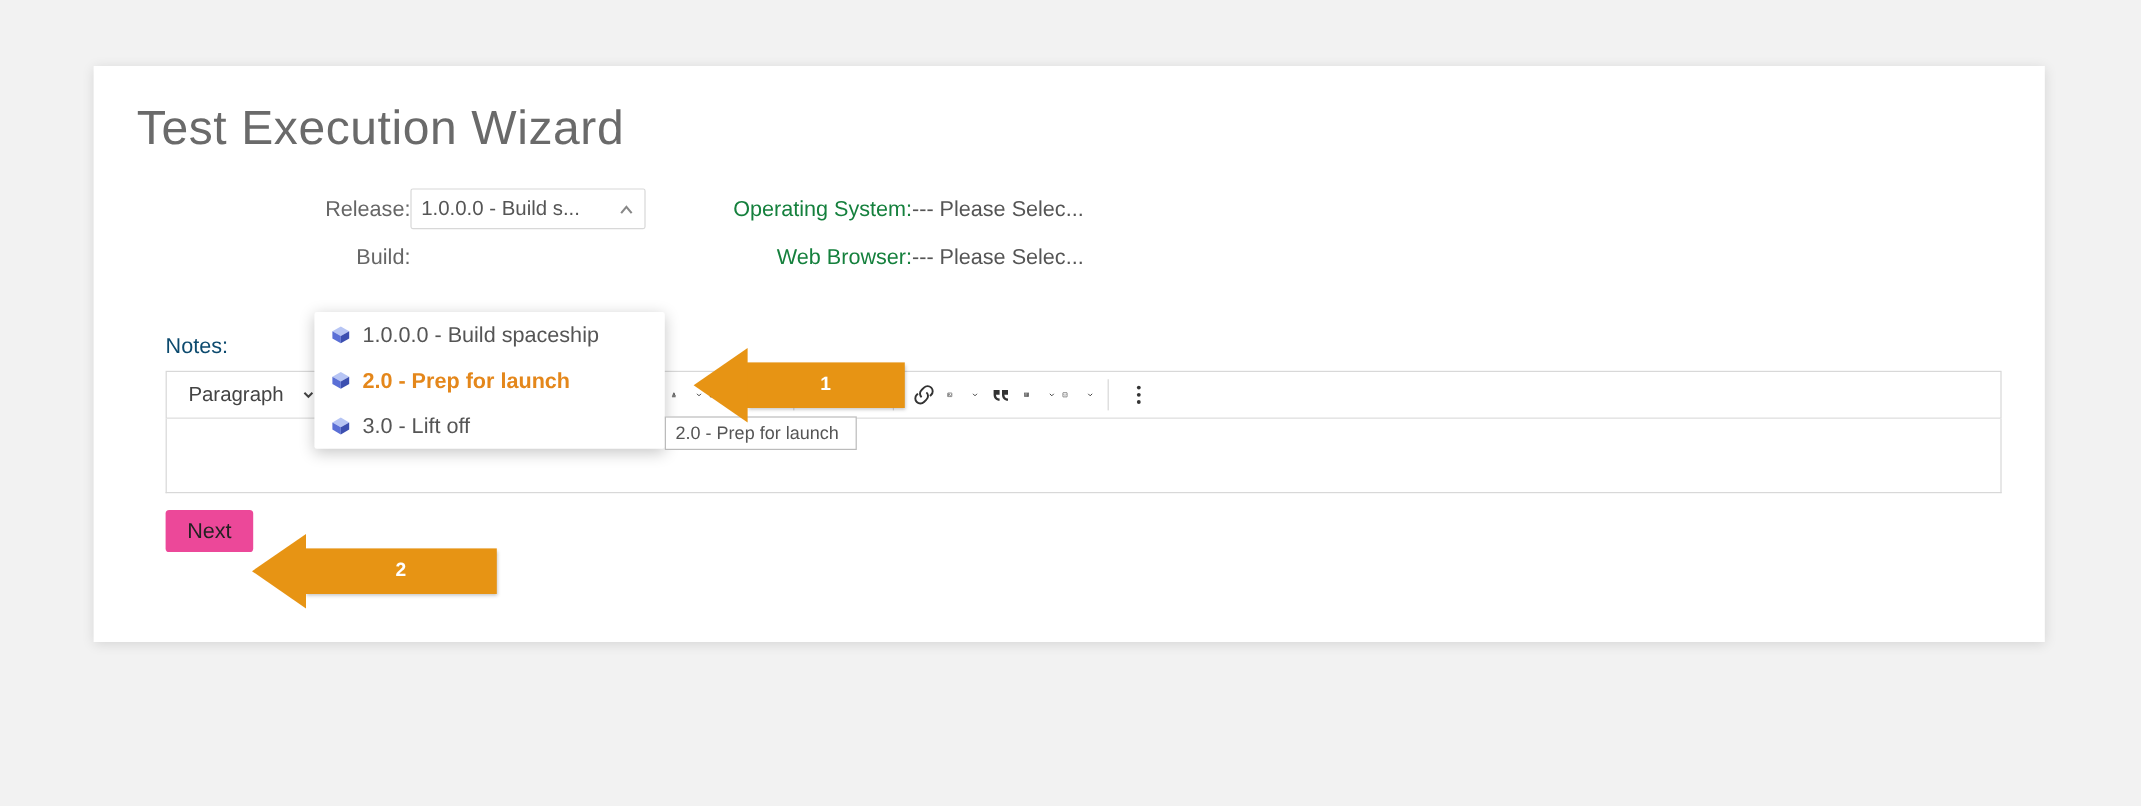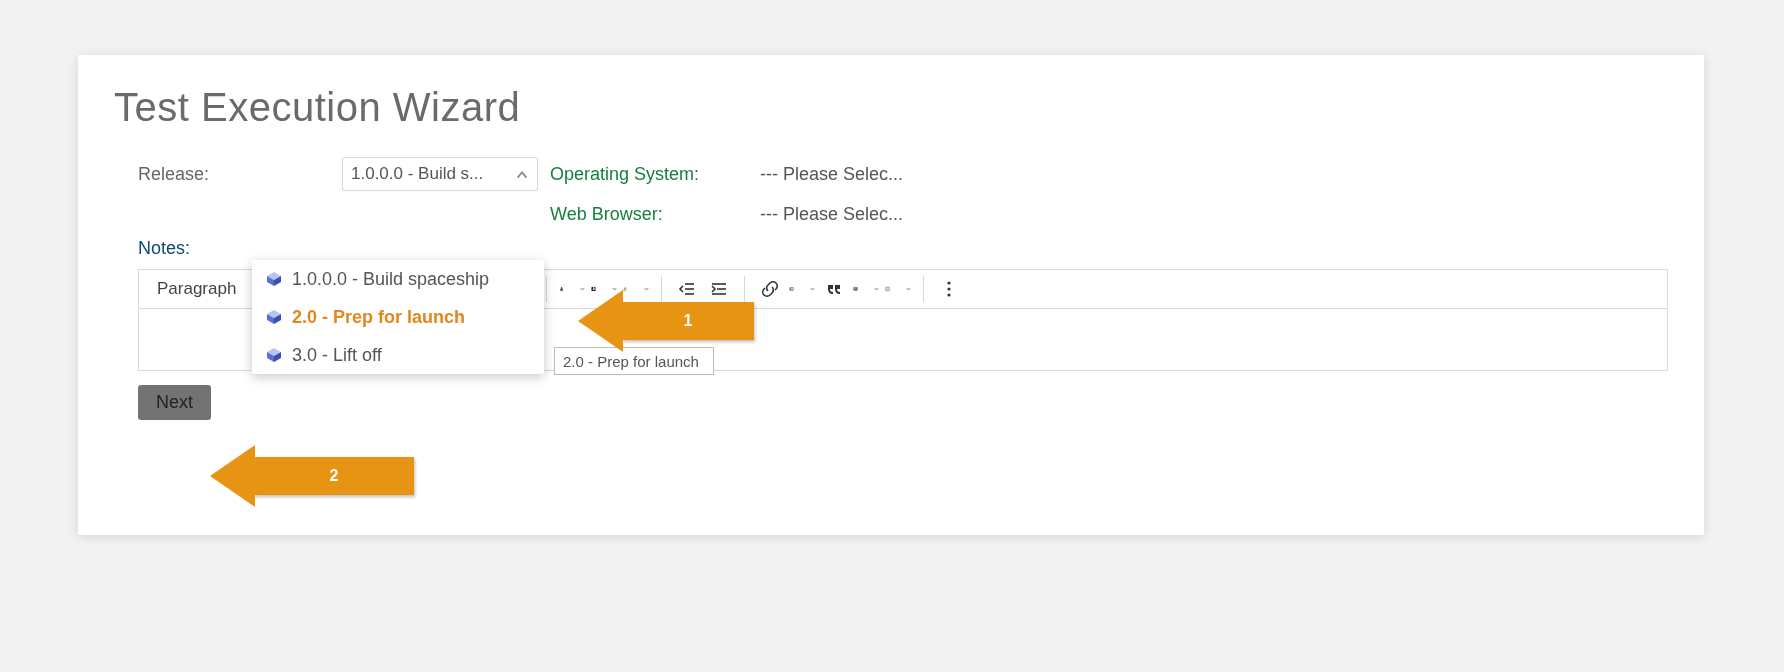--- a/index.html
+++ b/index.html
@@ -26,21 +26,21 @@
     color: #6a6a6a;
     margin: 0 0 24px 0;
     letter-spacing: .5px;
   }
   .intro { font-size: 18px; line-height: 1.6; color:#666; margin:0 0 6px 0;}
   .fields {
     position: relative;
     margin-top: 24px;
     padding-left: 24px;
   }
-  .row { display: flex; height: 40px; align-items: center; }
+  .row { display: flex; height: 40px; align-items: center; text-align: right; }
   .lbl { width: 204px; color:#666; font-size:18px;}
   .sel {
     width: 196px; height: 34px;
     border:1px solid #d8d8d8; border-radius:2px;
     display:flex; align-items:center; justify-content:space-between;
     padding:0 8px; font-size:17px; color:#555; background:#fff;
   }
   .sel .txt { white-space:nowrap; overflow:hidden; text-overflow:ellipsis;}
   .chev { width:14px; height:14px; }
   .chev svg{width:14px;height:14px;stroke:#888;stroke-width:2;fill:none;}
@@ -68,33 +68,33 @@
   .highlight-ico .bar{fill:#fadb14;stroke:none;}
   .textA-ico .bg{fill:#111;stroke:none;}
   .textA-ico .A{fill:#fff;stroke:none;font: bold 14px Arial;}
   .more-dots svg circle{fill:#333;stroke:none;}
   .editor-body {
     border:1px solid #d8d8d8; border-top:none;
     height: 62px; background:#fff;
   }
   .btnrow{ margin-top:14px; display:flex; gap:8px;}
   .btn-next{
-    background:#737373; color:#222; border:none;
+    background:#ec4899; color:#222; border:none;
     border-radius:3px; padding:6px 18px; font-size:18px;
     font-weight:500;
   }
   .btn-cancel{
     background:#fff; color:#444; border:1px solid #ccc;
     border-radius:3px; padding:6px 18px; font-size:18px;
   }
 
   
   .dropdown {
     position:absolute;
-    left: 252px; top: 260px;
+    left: 262px; top: 260px;
     width: 292px;
     background:#fff;
     border-radius:2px;
     box-shadow: 0 3px 12px rgba(0,0,0,0.22);
     z-index: 30;
   }
   .dd-item{
     display:flex; align-items:center; gap:10px;
     height:38px; padding:0 14px; font-size:18px; color:#555;
   }
@@ -151,20 +151,23 @@
       <div class="sel">
         <span class="txt">1.0.0.0 - Build s...</span>
         <span class="chev">
           <svg viewBox="0 0 16 16">
               <polyline points="3,11 8,5 13,11"></polyline>
             </svg>
         </span>
       </div>
     </div>
 
+    <div class="row">
+      <div class="lbl">Build:</div>
+    </div>
 
     <div class="col2">
       <div class="row">
         <div class="lbl2">Operating System:</div>
         <div class="plain">--- Please Selec...</div>
       </div>
       <div class="row">
         <div class="lbl2">Web Browser:</div>
         <div class="plain">--- Please Selec...</div>
       </div>

